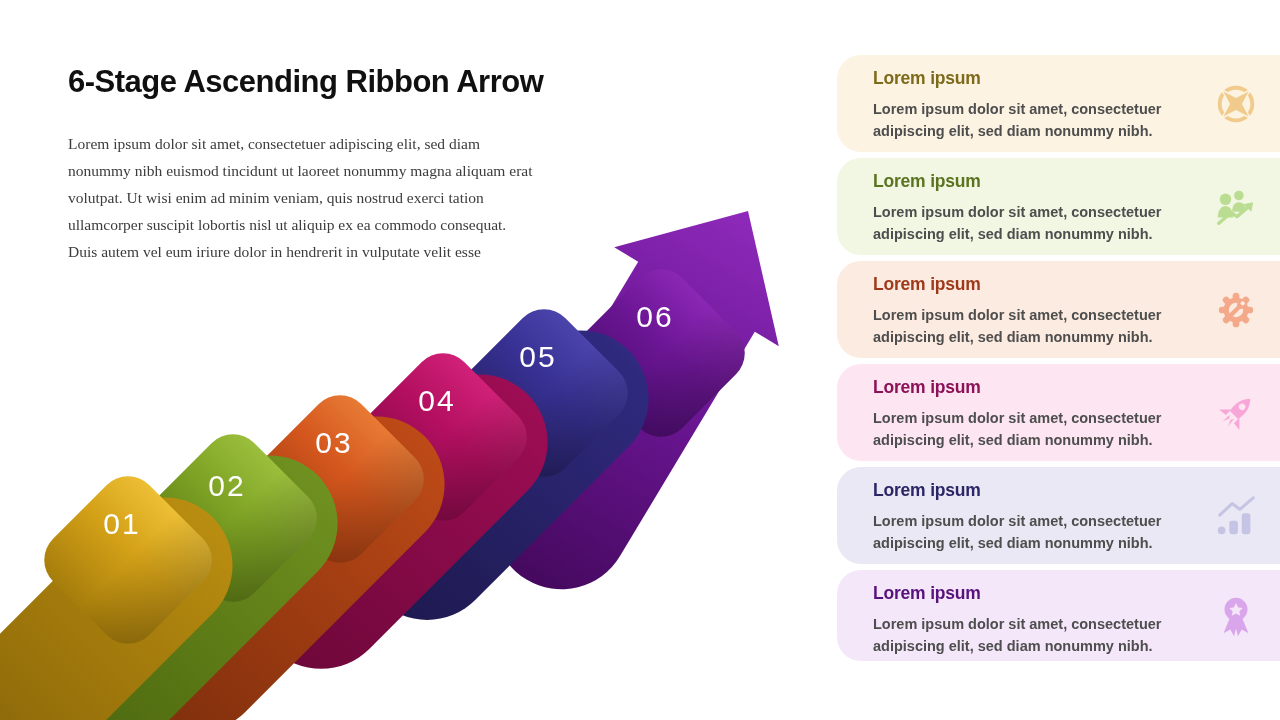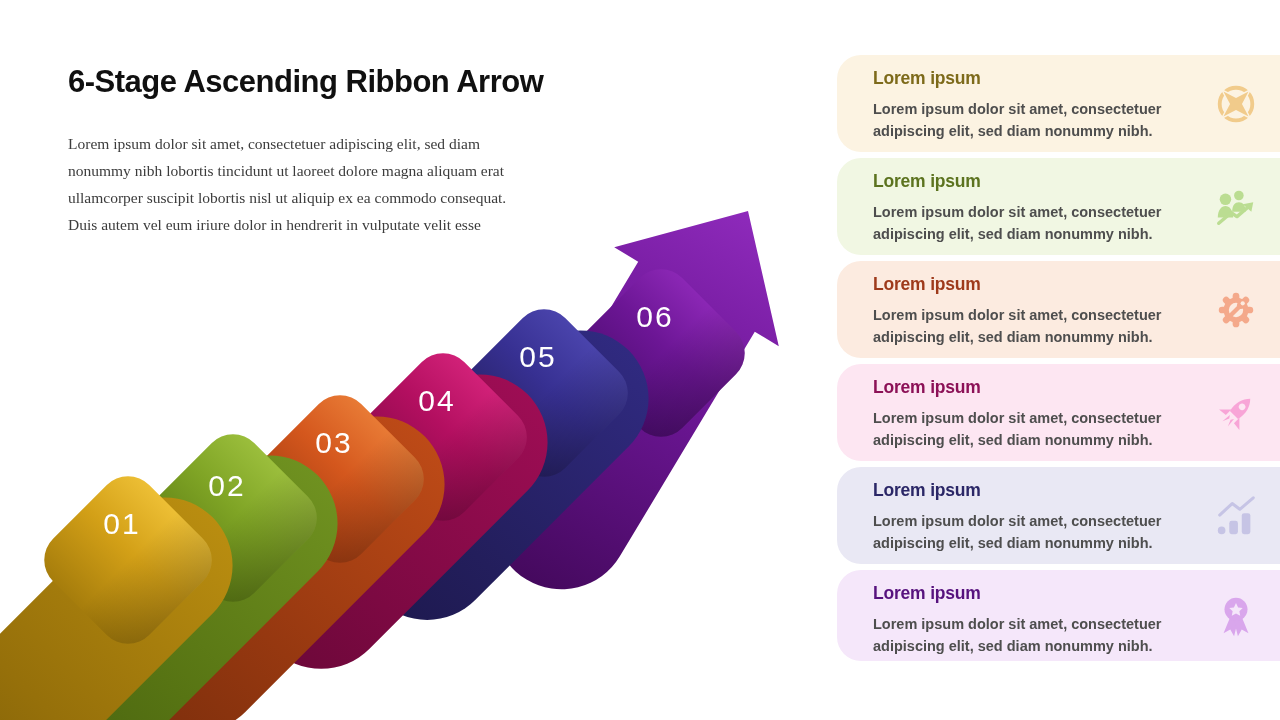--- a/index.html
+++ b/index.html
@@ -54,21 +54,22 @@
 </style>
 </head>
 <body>
 
 <div class="slide">
 
   <div class="page-title">6-Stage Ascending Ribbon Arrow</div>
 
   <div class="intro">
     <div>Lorem ipsum dolor sit amet, consectetuer adipiscing elit, sed diam</div>
-    <div>nonummy nibh lobortis tincidunt ut laoreet dolore magna aliquam erat</div>
+    <div>nonummy nibh euismod tincidunt ut laoreet nonummy magna aliquam erat</div>
+    <div>volutpat. Ut wisi enim ad minim veniam, quis nostrud exerci tation</div>
     <div>ullamcorper suscipit lobortis nisl ut aliquip ex ea commodo consequat.</div>
     <div>Duis autem vel eum iriure dolor in hendrerit in vulputate velit esse</div>
   </div>
 
   <svg class="ribbon-svg" viewBox="0 0 790 720">
     <defs>
 
       <linearGradient id="gf1" gradientUnits="userSpaceOnUse" x1="0" y1="-68" x2="0" y2="68">
         <stop offset="0" stop-color="#edbf35"></stop>
           <stop offset="0.45" stop-color="#d3a017"></stop>

